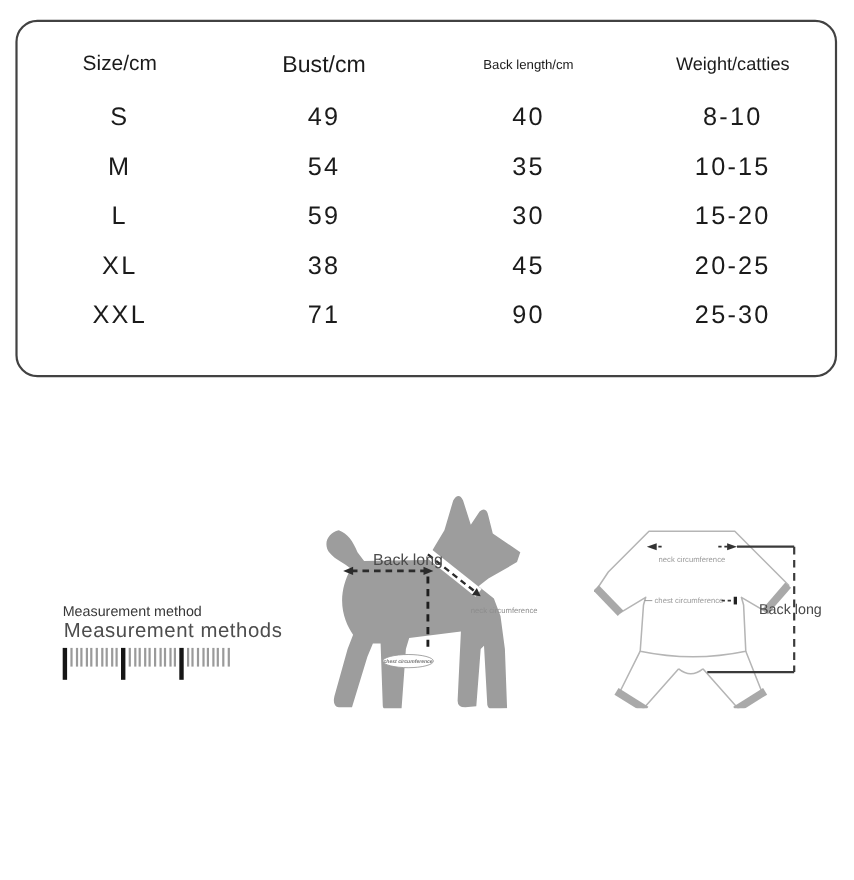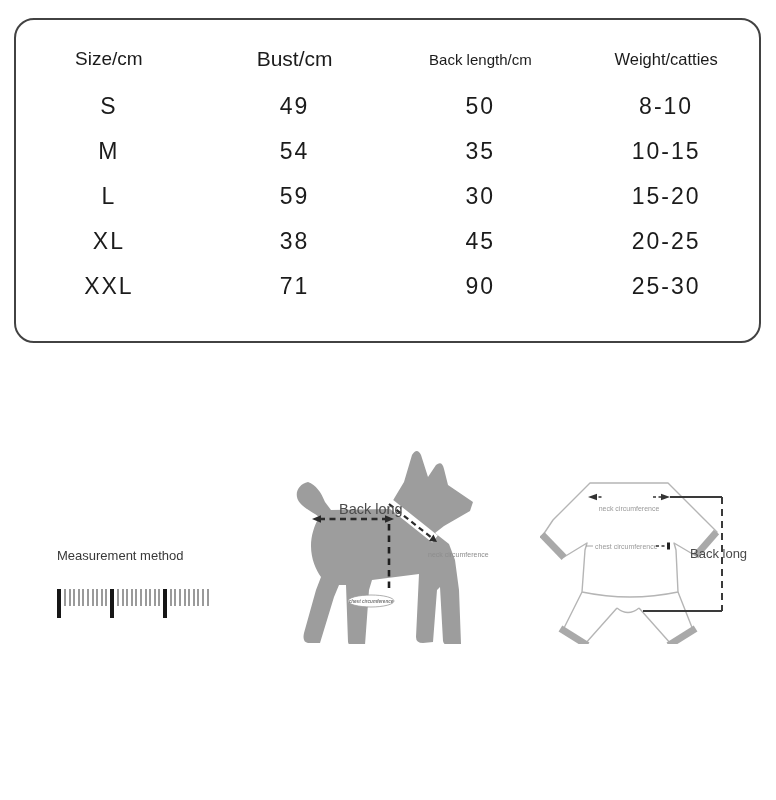--- a/index.html
+++ b/index.html
@@ -8,21 +8,21 @@
 
   
   .size-table{position:absolute;left:14px;top:18px;width:747px;height:325px;
     border:2px solid #424242;border-radius:20px;box-sizing:border-box;
     display:grid;grid-template-columns:repeat(4,1fr);
     grid-template-rows:50px repeat(5,45px);padding-top:14px;
     justify-items:center;align-items:center;background:#fff;}
   .size-table .hd{font-weight:400;}
   .size-table .h0{font-size:19px;}
   .size-table .h1{font-size:21px;}
-  .size-table .h2{font-size:15px;}
+  .size-table .h2{font-size:12px;}
   .size-table .h3{font-size:16.5px;}
   .size-table .cell{font-size:23px;letter-spacing:2px;}
 
   
   .note{position:absolute;left:18px;top:376px;width:745px;font-size:13.5px;color:#666;}
 
   
   .m-small{position:absolute;left:57px;top:548px;font-size:13px;color:#383838;}
   .m-big{position:absolute;left:58px;top:562px;font-size:18.5px;color:#4d4d4d;letter-spacing:.5px;}
   .ruler{position:absolute;left:57px;top:589px;display:flex;align-items:flex-start;height:30px;}
@@ -46,21 +46,21 @@
 <div id="stage">
 
   <div class="size-table">
     <div class="hd h0">Size/cm</div>
     <div class="hd h1">Bust/cm</div>
     <div class="hd h2">Back length/cm</div>
     <div class="hd h3">Weight/catties</div>
 
     <div class="cell">S</div>
     <div class="cell">49</div>
-    <div class="cell">50</div>
+    <div class="cell">40</div>
     <div class="cell">8-10</div>
 
     <div class="cell">M</div>
     <div class="cell">54</div>
     <div class="cell">35</div>
     <div class="cell">10-15</div>
 
     <div class="cell">L</div>
     <div class="cell">59</div>
     <div class="cell">30</div>
@@ -72,20 +72,21 @@
     <div class="cell">20-25</div>
 
     <div class="cell">XXL</div>
     <div class="cell">71</div>
     <div class="cell">90</div>
     <div class="cell">25-30</div>
   </div>
 
 
   <div class="m-small">Measurement method</div>
+  <div class="m-big">Measurement methods</div>
   <div class="ruler">
       <span class="rk"></span>
       <span class="rt"></span>
       <span class="rt"></span>
       <span class="rt"></span>
       <span class="rt"></span>
       <span class="rt"></span>
       <span class="rt"></span>
       <span class="rt"></span>
       <span class="rt"></span>

